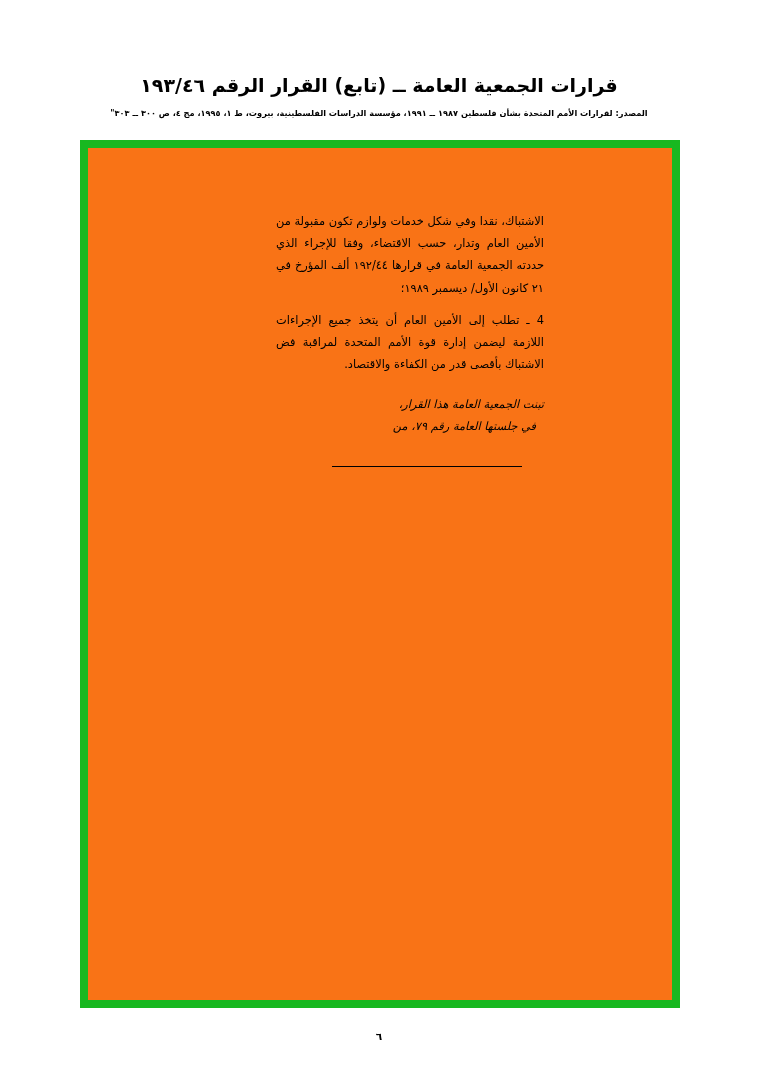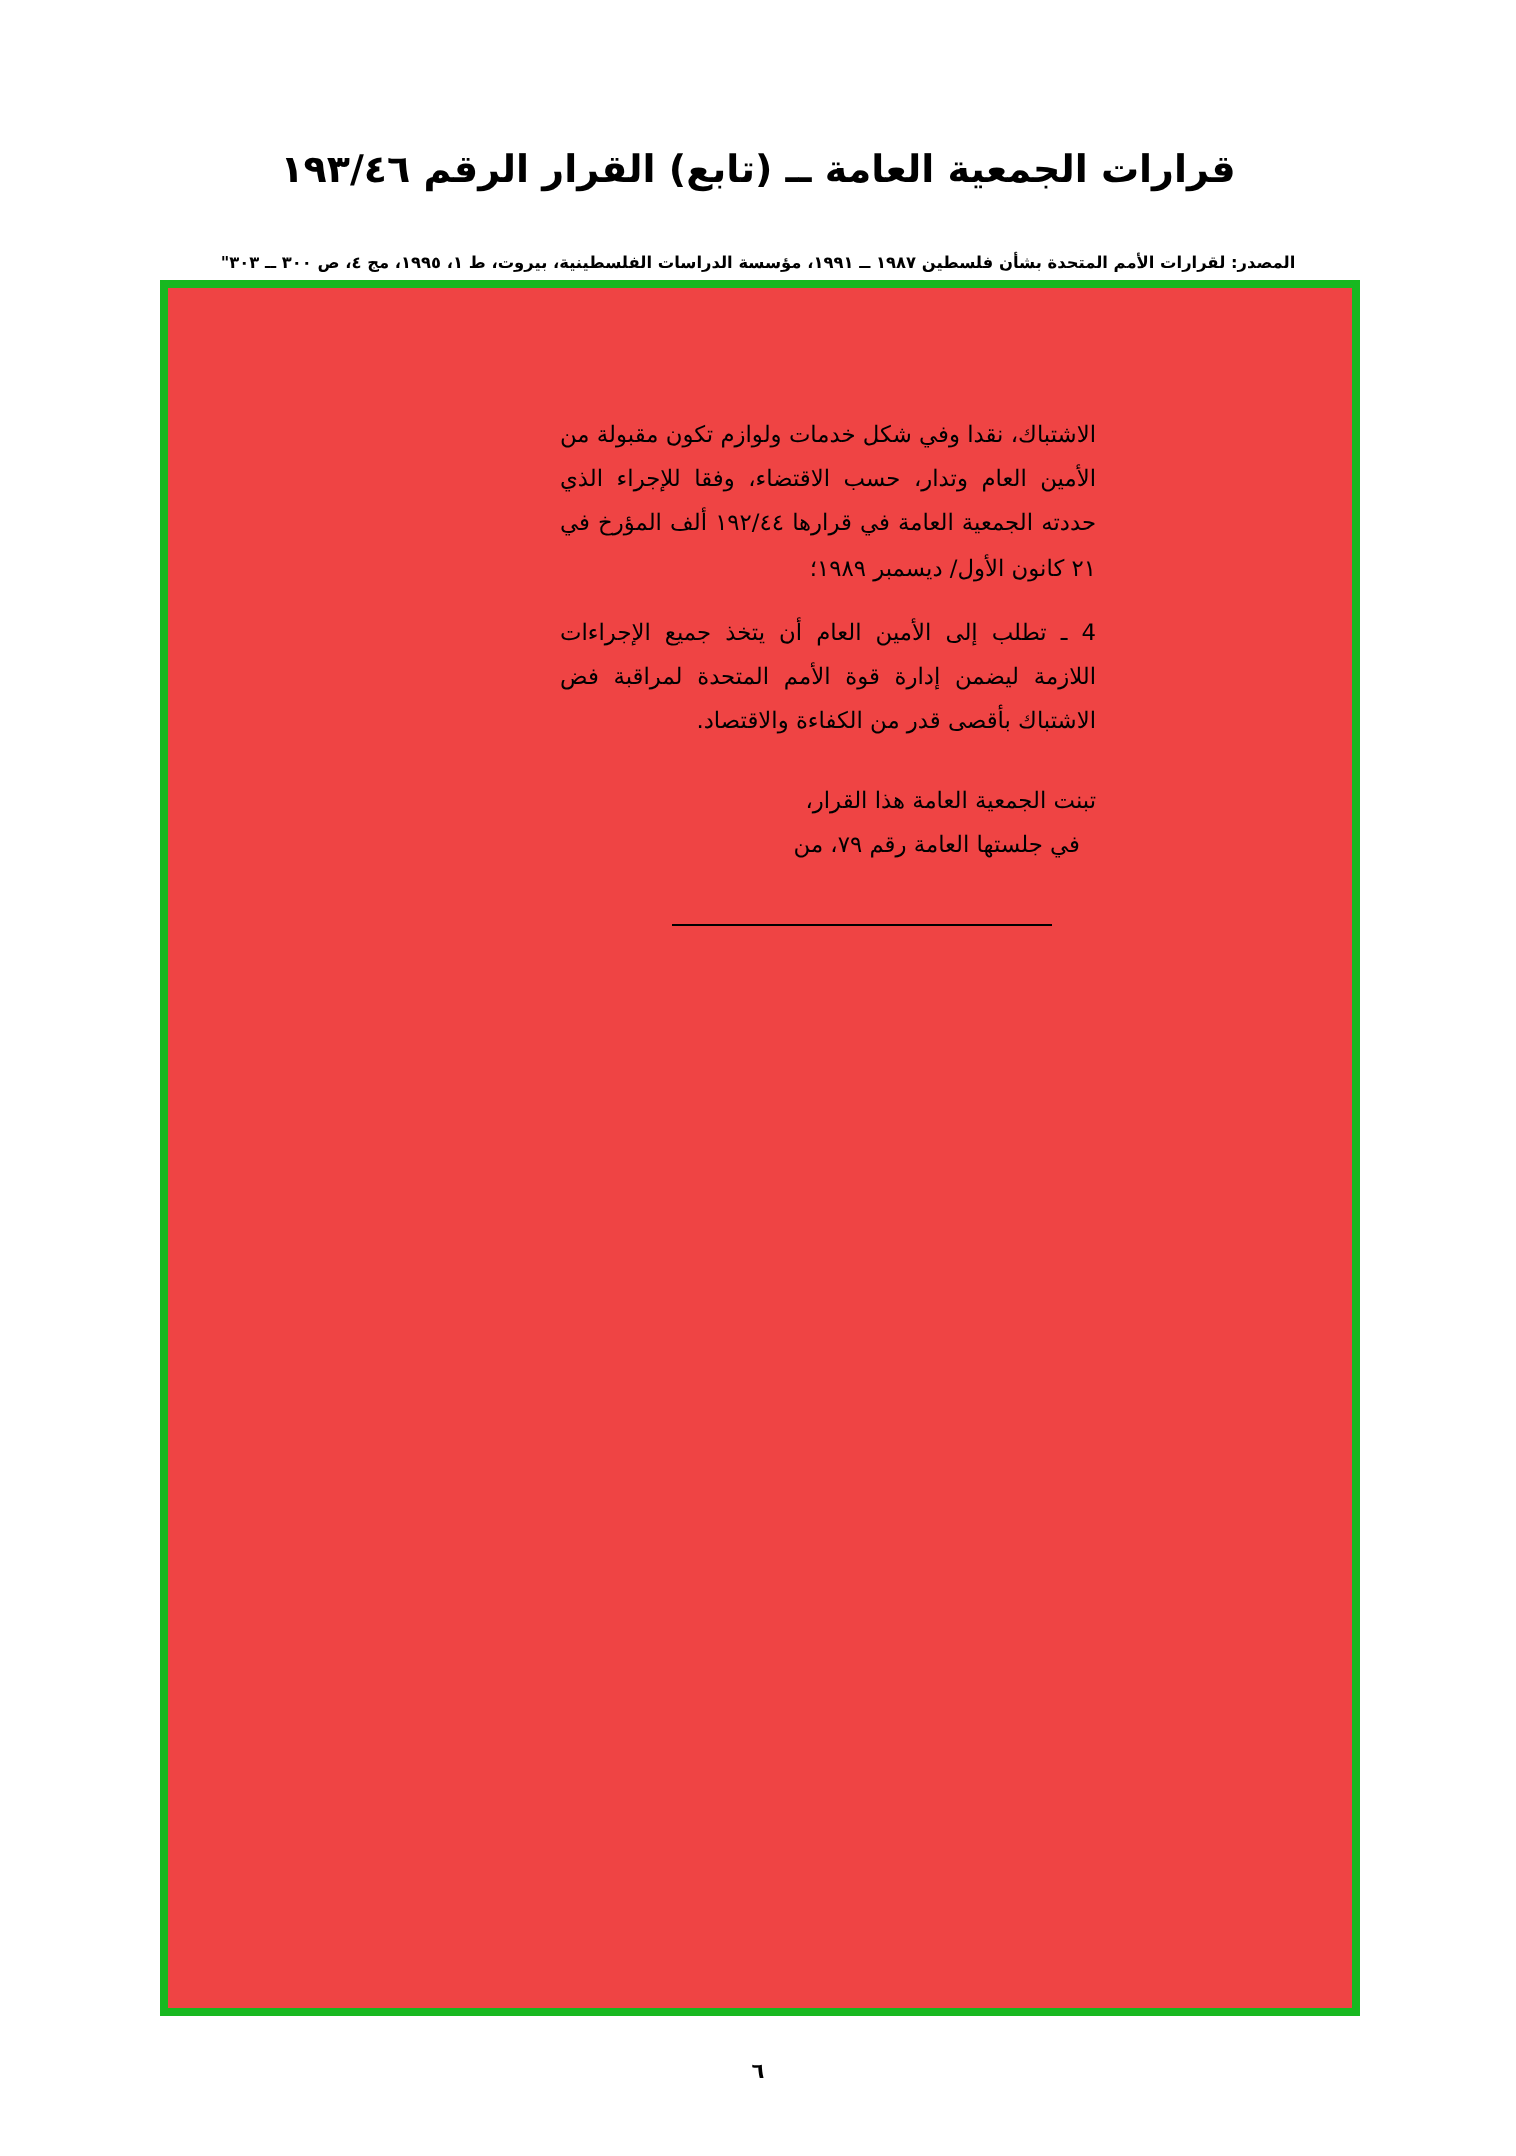--- a/index.html
+++ b/index.html
@@ -28,35 +28,35 @@
     text-align: center;
   }
   .doc-title {
     font-size: 19px;
     font-weight: bold;
     letter-spacing: 0px;
     line-height: 1.4;
     direction: rtl;
   }
   .doc-source {
-    margin-top: 27px;
+    margin-top: 9px;
     font-size: 8.2px;
     font-weight: bold;
     direction: rtl;
     line-height: 1.3;
   }
   .frame {
     position: absolute;
     top: 140px;
     left: 80px;
     width: 600px;
     height: 868px;
-    border: 4px solid #c2410c;
+    border: 8px solid #c2410c;
     box-sizing: border-box;
-    background: #ef4444;
+    background: #f97316;
   }
   .body-text {
     position: absolute;
     top: 62px;
     right: 128px;
     width: 268px;
     direction: rtl;
     text-align: justify;
     text-align-last: right;
     font-size: 11.4px;
@@ -68,20 +68,21 @@
   .para.last {
     margin-bottom: 0;
   }
   .closing {
     margin-top: 17px;
     direction: rtl;
     text-align: right;
     font-size: 11.4px;
     line-height: 1.95;
     width: 268px;
+    font-style: italic;
   }
   .closing p {
     margin: 0;
   }
   .closing .indent1 { padding-right: 0px; }
   .closing .indent2 { padding-right: 8px; }
   .closing .indent3 { padding-right: 28px; }
   .rule {
     position: absolute;
     top: 318px;

